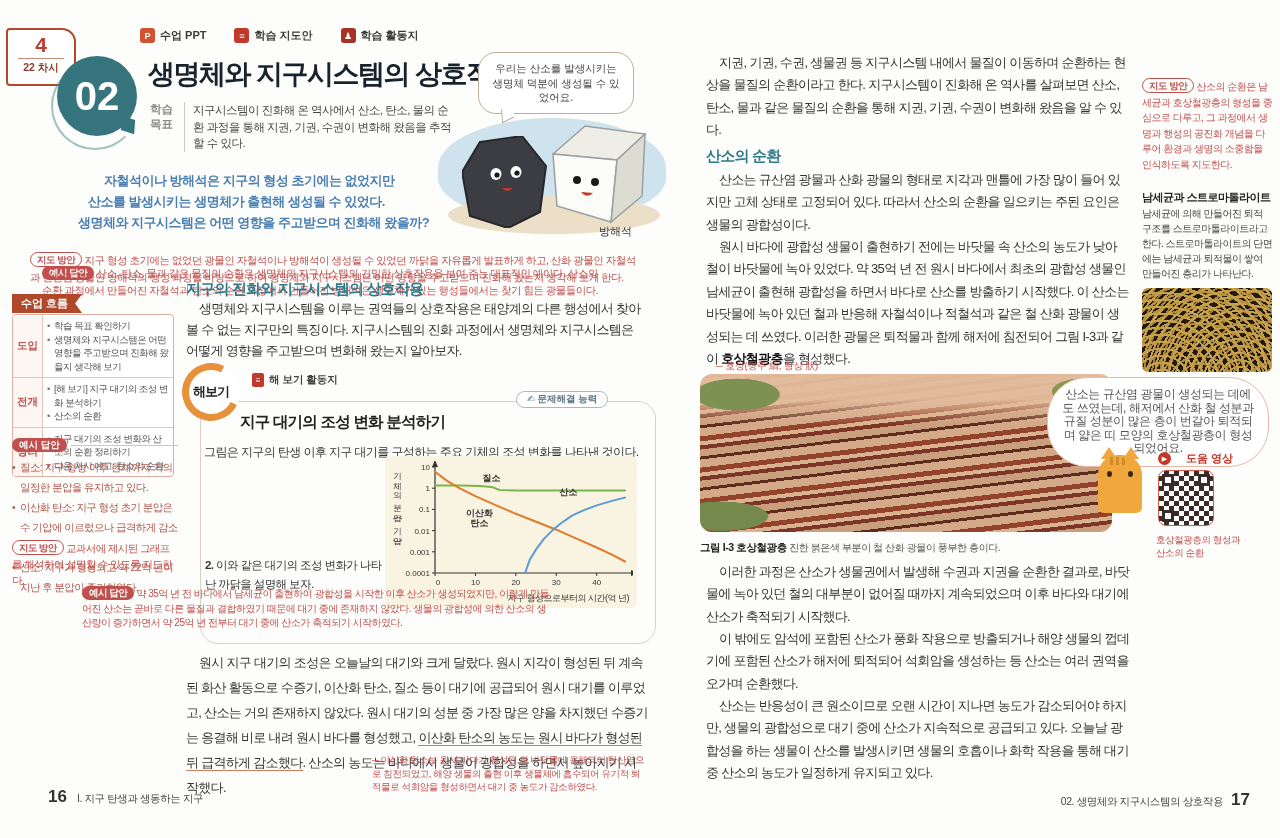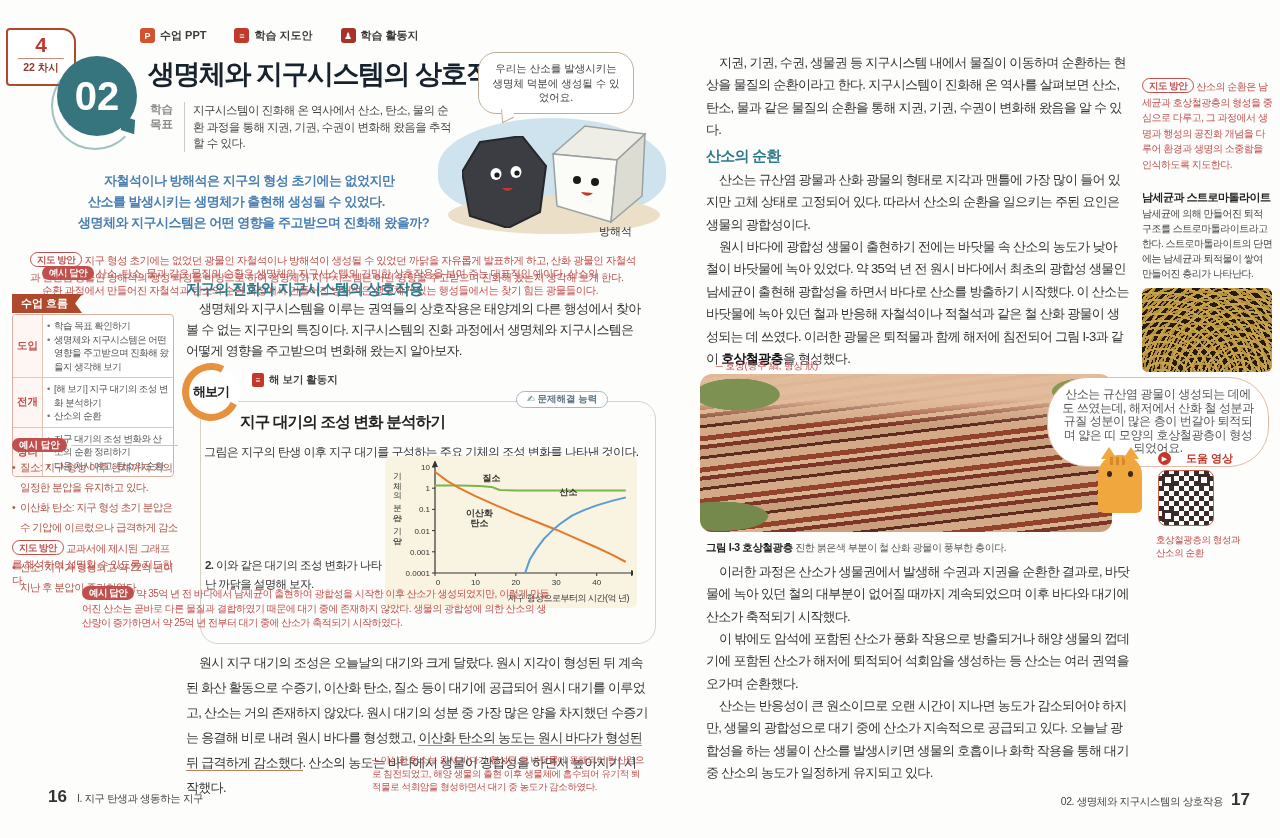--- a/index.html
+++ b/index.html
@@ -151,21 +151,21 @@
   .video-label { left:1158px; top:451px; display:flex; gap:15px; align-items:center;
     font-size:11px; font-weight:bold; color:#c0392b; }
   .play-ic { width:13px; height:13px; background:#c0392b; color:#fff; border-radius:50%; font-size:7px;
     display:flex; align-items:center; justify-content:center; }
   .qr { left:1158px; top:470px; width:56px; height:56px; background:
       repeating-conic-gradient(#3a2a28 0% 25%, #fff 0% 50%);
     background-size:10px 10px; border:1.5px solid #cf5b4a; border-radius:8px; overflow:hidden; }
   .qr i { position:absolute; width:12px; height:12px; border:3px solid #3a2a28; background:#fff; }
   .qr i:nth-child(1){ left:3px; top:3px; } .qr i:nth-child(2){ right:3px; top:3px; } .qr i:nth-child(3){ left:3px; bottom:3px; }
   .video-caption { left:1156px; top:533px; width:92px; font-size:9.5px; line-height:13px; color:#c0504d; letter-spacing:-0.4px; }
-  .fig-caption { left:700px; top:541px; width:424px; font-size:10px; color:#555; letter-spacing:-0.4px;margin-left:6px; }
+  .fig-caption { left:700px; top:541px; width:424px; font-size:10px; color:#555; letter-spacing:-0.4px; }
   .fig-caption b { color:#222; font-size:10.5px; }
   .r-p3 { top:561px; } .r-p4 { top:628px; } .r-p5 { top:695px; }
 
   
   .rs-guide { left:1142px; top:78px; width:132px; font-size:10px; line-height:15.5px; letter-spacing:-0.5px; }
   .rs-note-title { left:1142px; top:190px; font-size:11px; font-weight:bold; color:#222; letter-spacing:-0.5px; }
   .rs-note { left:1142px; top:206px; width:132px; font-size:10px; line-height:15px; color:#444; letter-spacing:-0.5px; }
   .strom-photo { left:1142px; top:288px; width:130px; height:84px; border-radius:6px; background-color:#241a0e;
     background-image:
       repeating-radial-gradient(circle at 15% 115%, #c6a24a 0 2px, transparent 2px 7px),

